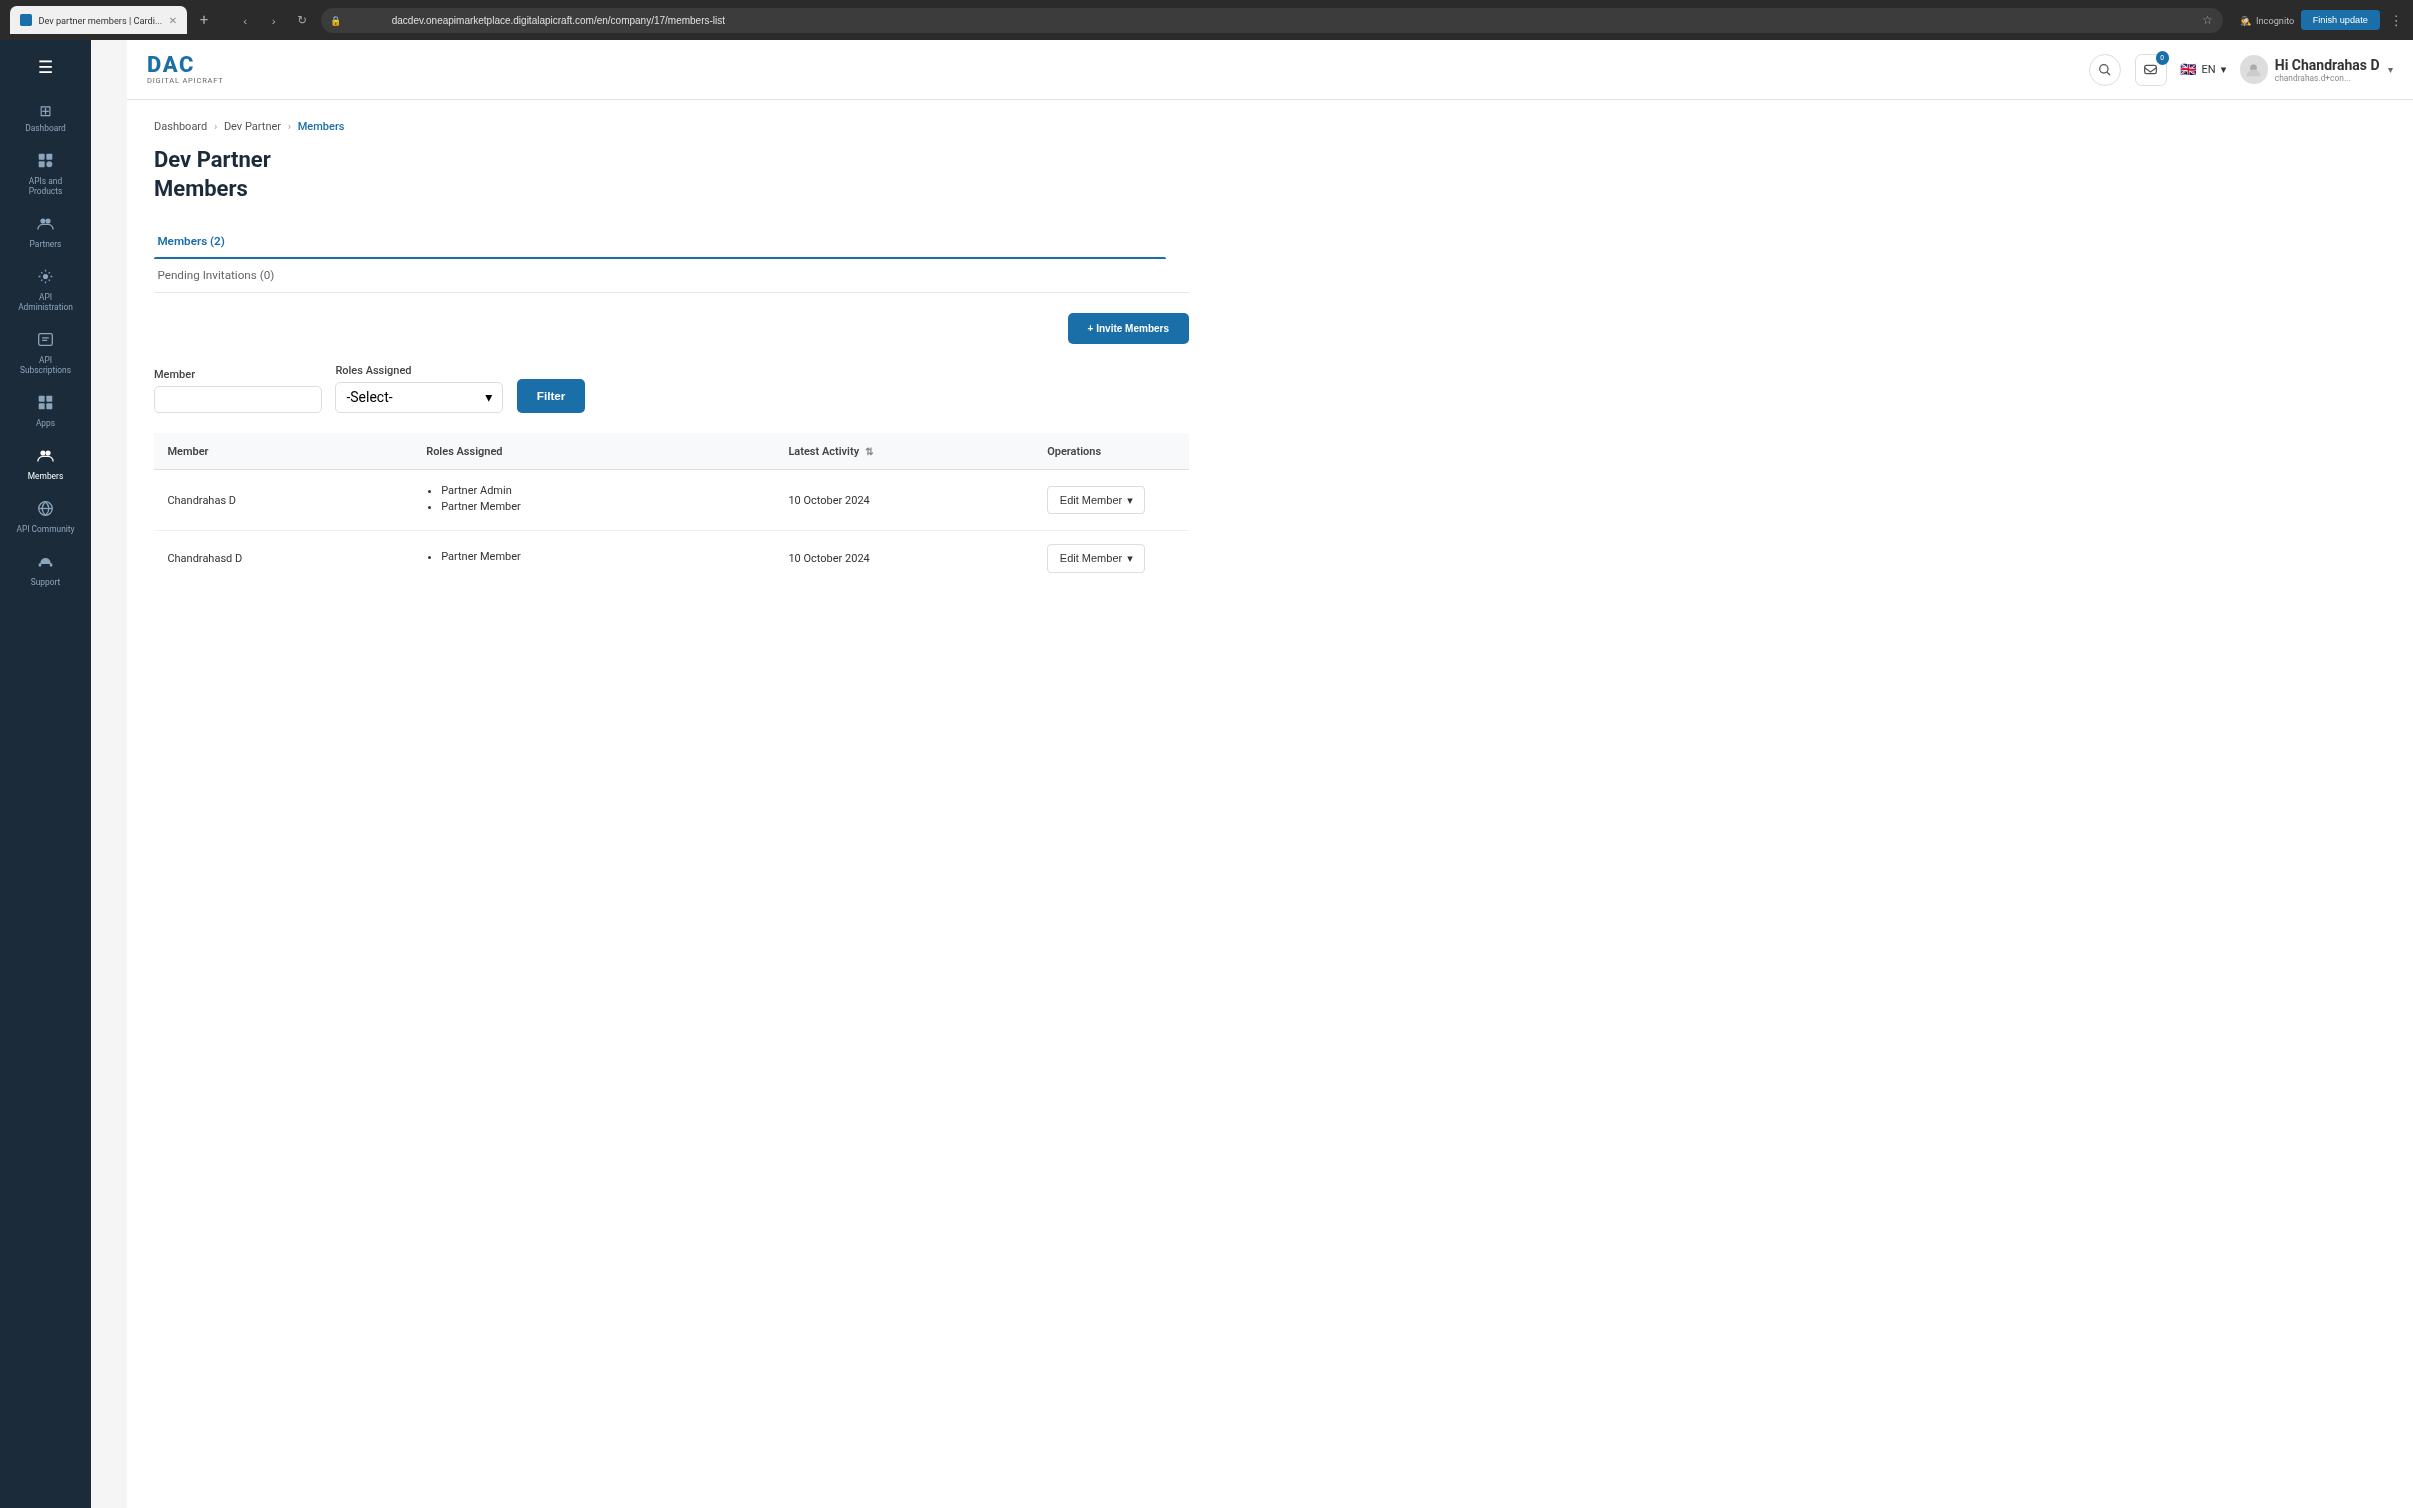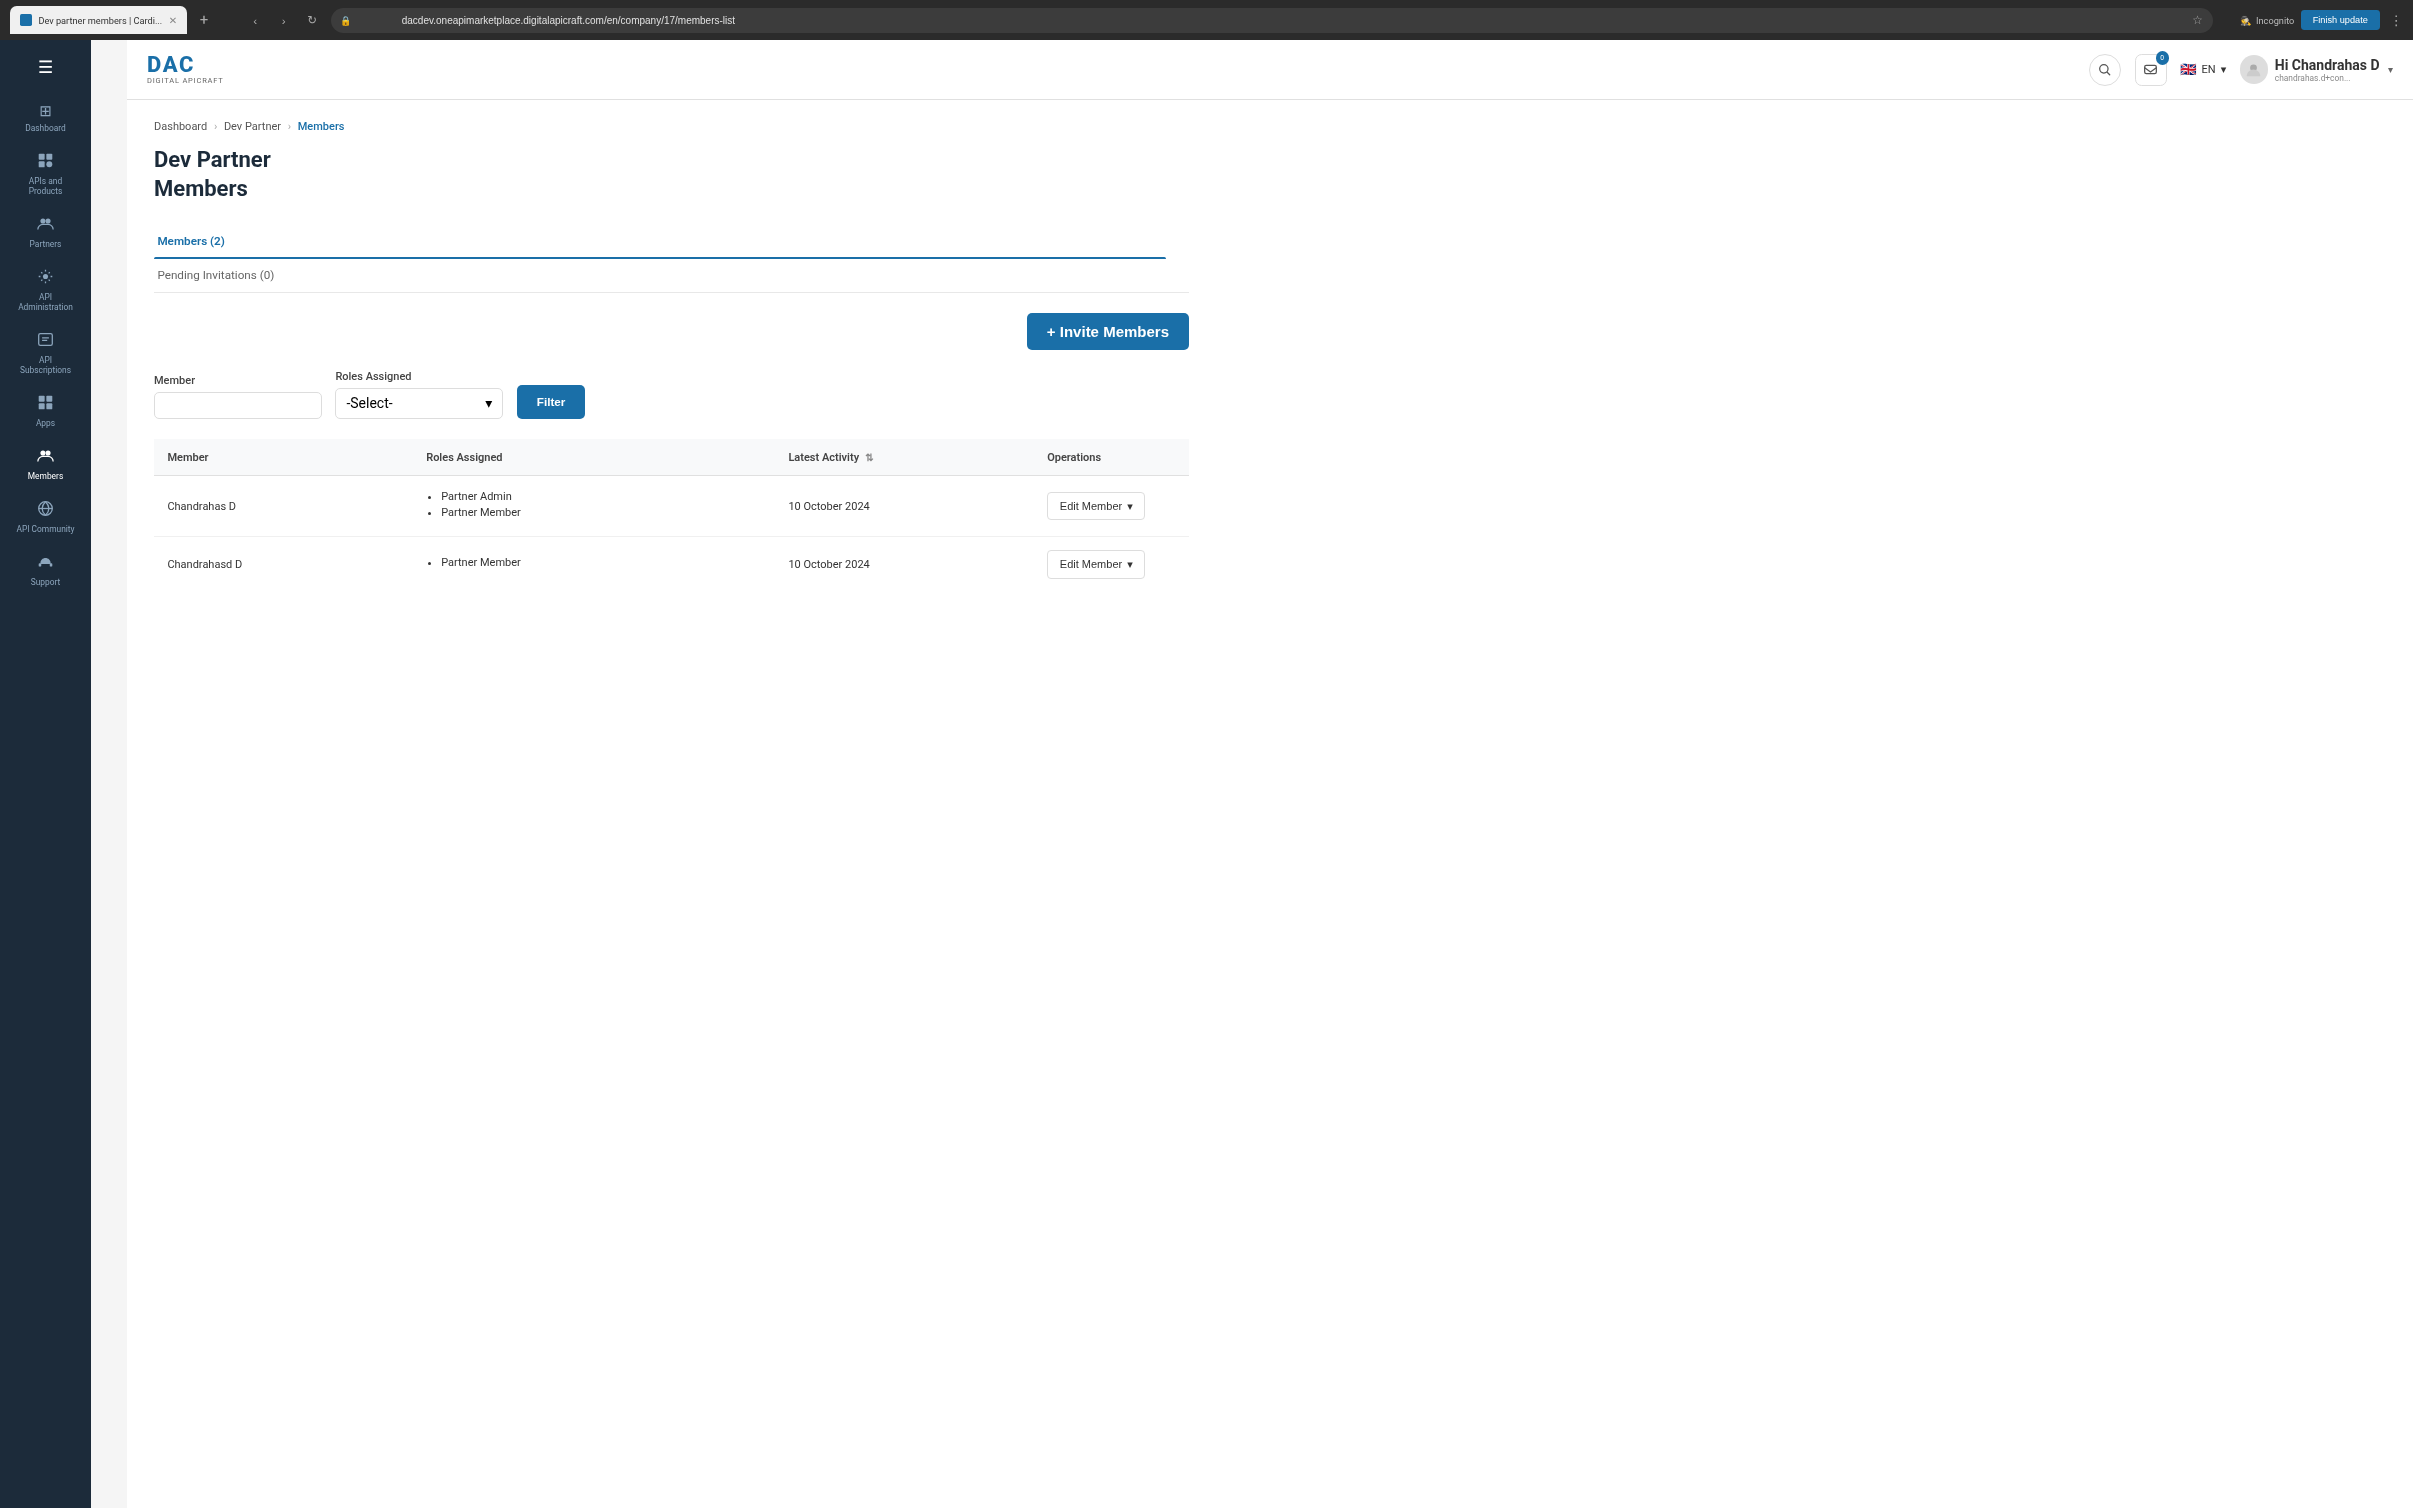--- a/index.html
+++ b/index.html
@@ -1,19 +1,19 @@
 <!DOCTYPE html>
 <html style="font-size:13.4px"><head>
   <meta charset="utf-8">
   <style>
     * { box-sizing: border-box; margin: 0; padding: 0; }
     body { font-family: -apple-system, BlinkMacSystemFont, 'Segoe UI', Roboto, sans-serif; background: #f5f5f5; display: flex; flex-direction: column; height: 100vh; overflow: hidden; }
 
     
-    .browser-chrome { background: #2b2b2b; height: 40px; display: flex; align-items: center; padding: 0 10px; gap: 21px; flex-shrink: 0; }
+    .browser-chrome { background: #2b2b2b; height: 40px; display: flex; align-items: center; padding: 0 10px; gap: 11px; flex-shrink: 0; }
     .tab-bar { display: flex; align-items: center; gap: 5px; }
     .tab { background: #3c3c3c; color: #ccc; font-size: 9.2px; padding: 5px 10px; border-radius: 6.7px 6.7px 0 0; display: flex; align-items: center; gap: 6.7px; height: 28.5px; min-width: 151px; }
     .tab.active { background: #f0f0f0; color: #333; }
     .tab-favicon { width: 11.7px; height: 11.7px; background: #1a6fa8; border-radius: 1.7px; flex-shrink: 0; }
     .tab-title { flex: 1; overflow: hidden; text-overflow: ellipsis; white-space: nowrap; font-size: 9.2px; }
     .tab-close { color: #888; font-size: 10px; cursor: pointer; }
     .new-tab-btn { color: #aaa; font-size: 15px; cursor: pointer; width: 23.5px; height: 23.5px; display: flex; align-items: center; justify-content: center; }
     .browser-nav { display: flex; align-items: center; gap: 5px; padding: 6.7px 0; }
     .nav-btn { background: none; border: none; color: #aaa; font-size: 11.7px; cursor: pointer; width: 23.5px; height: 23.5px; display: flex; align-items: center; justify-content: center; border-radius: 50%; }
     .address-bar { flex: 1; background: #3c3c3c; border-radius: 17px; height: 25px; display: flex; align-items: center; padding: 0 10px; gap: 6.7px; }
@@ -67,21 +67,21 @@
     .page-title { font-size: 22px; font-weight: 700; color: #1c2b3a; margin-bottom: 20px; line-height: 1.3; }
 
     
     .tabs { display: flex; border-bottom: 1.7px solid #e8e8e8; margin-bottom: 20px; flex-direction: column; }
     .tab-item { padding: 10px 3.4px; margin-right: 23.5px; font-size: 11.7px; color: #666; cursor: pointer; position: relative; white-space: nowrap; }
     .tab-item.active { color: #1a6fa8; font-weight: 600; }
     .tab-item.active::after { content: ''; position: absolute; bottom: -1.7px; left: 0; right: 0; height: 2.5px; background: #1a6fa8; border-radius: 1.7px 1.7px 0 0; }
 
     
     .invite-row { display: flex; justify-content: flex-end; margin-bottom: 20px; }
-    .invite-btn { background: #1a6fa8; color: white; border: none; padding: 10px 20px; border-radius: 5px; font-size: 15px; font-weight: 600; cursor: pointer; }
+    .invite-btn { background: #1a6fa8; color: white; border: none; padding: 10px 20px; border-radius: 5px; font-size: 10px; font-weight: 600; cursor: pointer; }
 
     
     .filter-bar { display: flex; align-items: flex-end; gap: 13.4px; margin-bottom: 20px; }
     .filter-group { display: flex; flex-direction: column; gap: 5px; }
     .filter-label { font-size: 11px; color: #444; font-weight: 500; }
     .filter-input { border: 0.8px solid #ddd; border-radius: 5px; padding: 6.7px 10px; font-size: 11px; width: 168px; display: flex; align-items: center; gap: 6.7px; background: white; }
     .filter-input input { border: none; outline: none; flex: 1; font-size: 11px; }
     .filter-select { border: 0.8px solid #ddd; border-radius: 5px; padding: 6.7px 10px; font-size: 14px; width: 168px; display: flex; align-items: center; justify-content: space-between; background: white; cursor: pointer; }
     .filter-btn { background: #1a6fa8; color: white; border: none; padding: 8.4px 20px; border-radius: 5px; font-size: 11.7px; font-weight: 600; cursor: pointer; height: 34px; }
 

